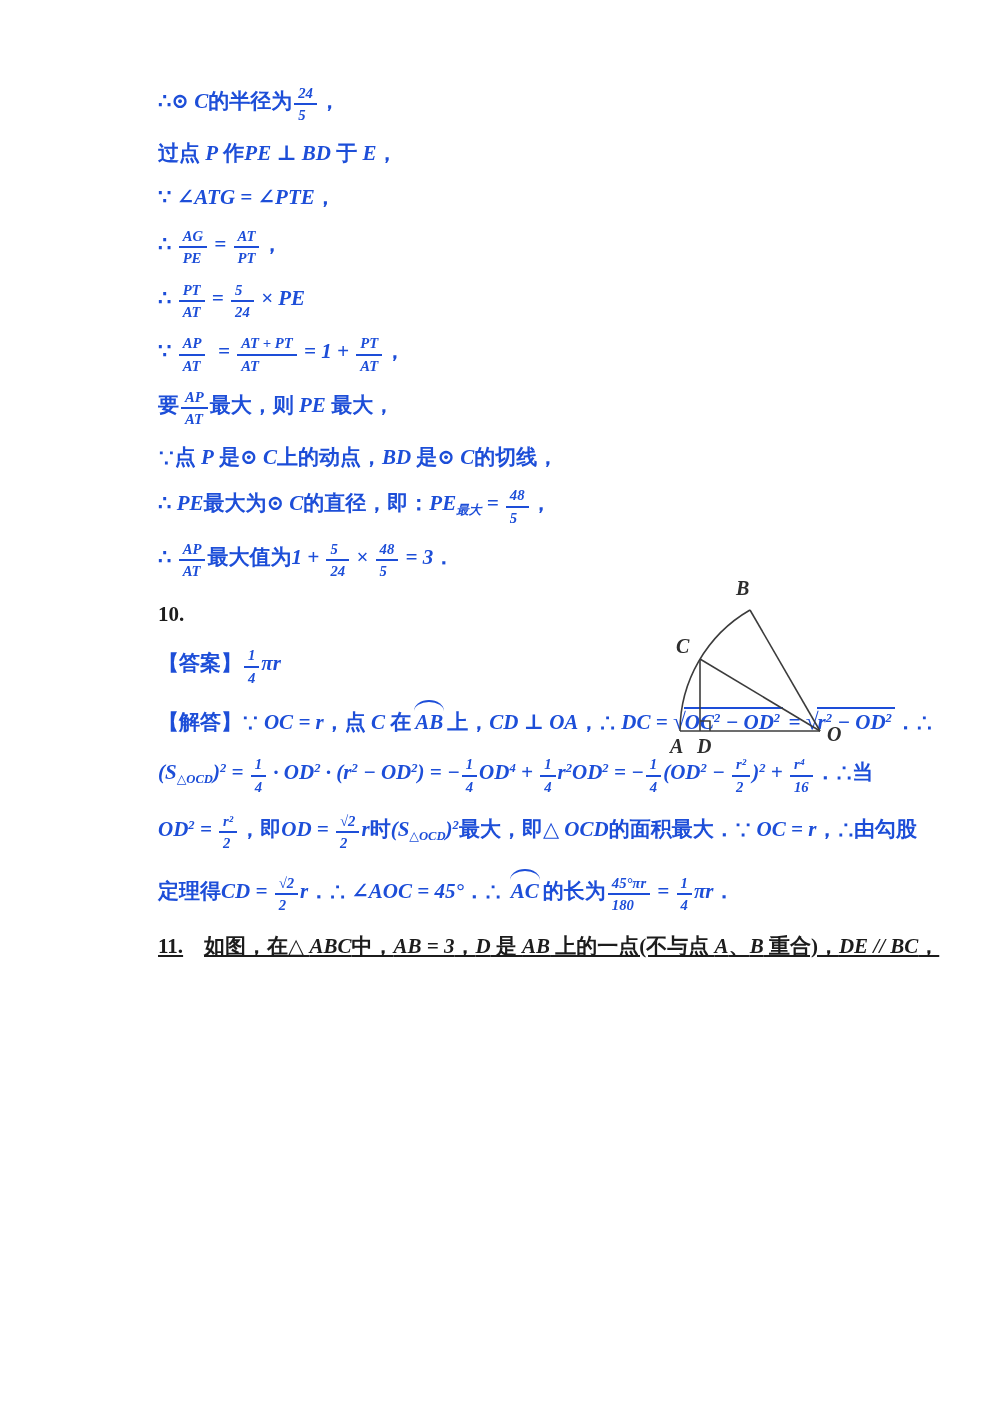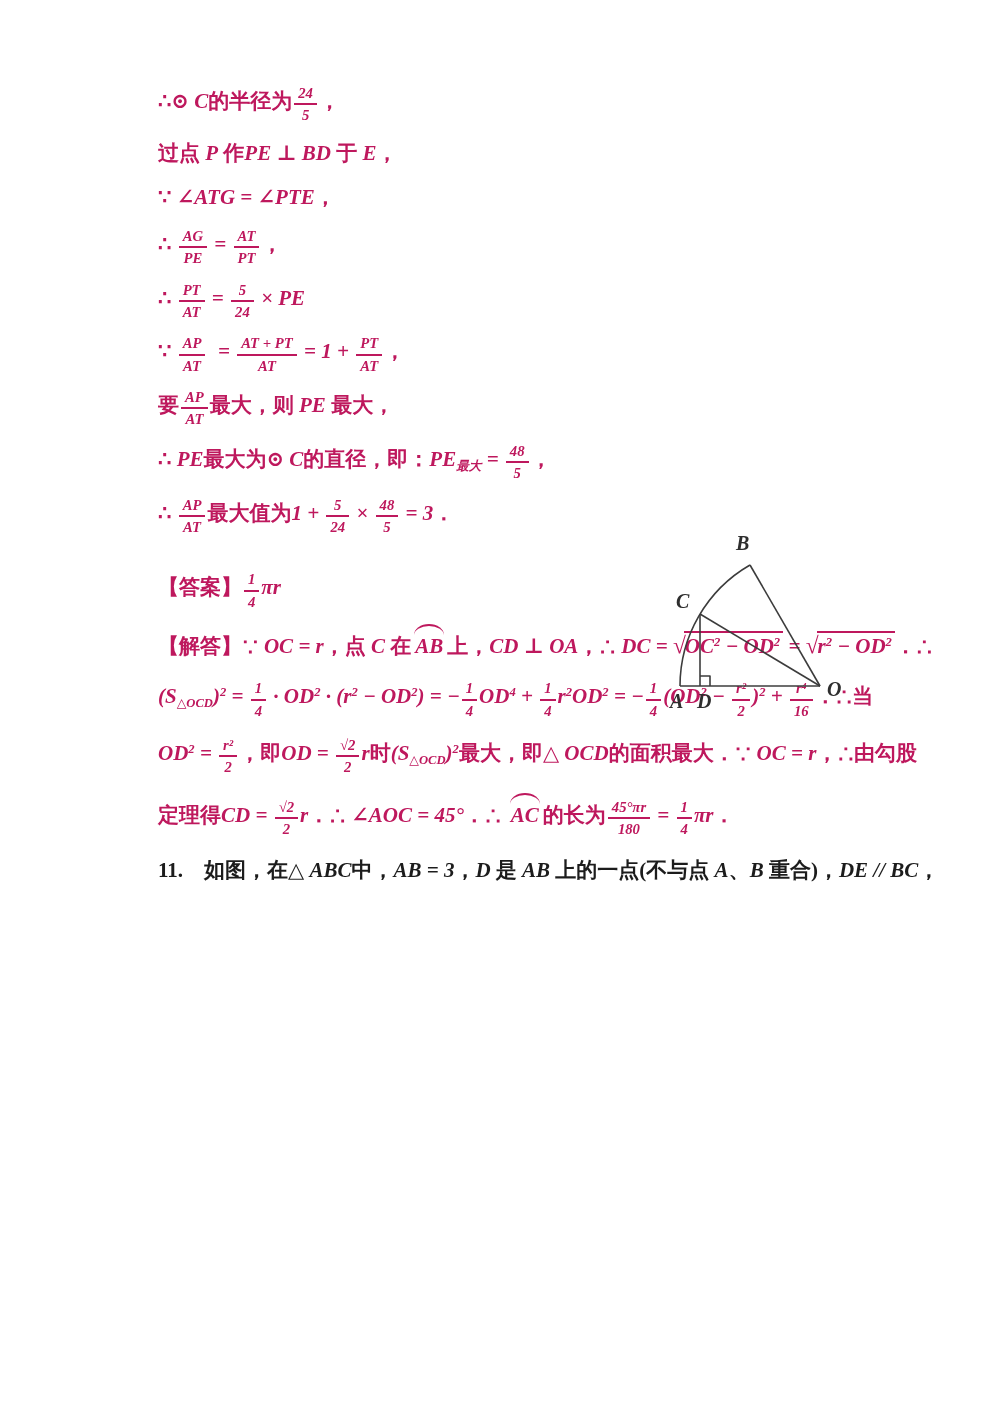--- a/index.html
+++ b/index.html
@@ -13,28 +13,27 @@
     font-size:21px;
     color:#1c1c1c;
     overflow:hidden;
   }
   .line{
     white-space:pre;
     margin:0 0 13px 0;
     line-height:1.5;
     font-weight:bold;
   }
-  .red{color:#be185d;}
+  .red{color:#1d4ed8;}
   .zh{font-style:normal;}
   .math{font-style:italic;}
   
   .frac{
     display:inline-block;
     vertical-align:-0.85em;
-    text-align:center;
     font-size:0.70em;
     line-height:1.25;
     margin:0 2px;
   }
   .frac .fn{display:block;padding:0 4px 1px 4px;border-bottom:2px solid currentColor;}
   .frac .fd{display:block;padding:1px 4px 0 4px;}
   
   .sup{font-size:0.60em;vertical-align:0.55em;font-style:italic;}
   .sub{font-size:0.60em;vertical-align:-0.35em;font-style:italic;}
   
@@ -49,21 +48,21 @@
     border-radius:50% 50% 0 0 / 100% 100% 0 0;
   }
   
   .problem{display:flex;position:relative;}
   .pnum{flex:none;width:46px;font-weight:bold;line-height:1.5;}
   .pbody{flex:1;}
   .sec-p10{margin-top:18px;}
   .sec-ans{margin-top:16px;}
   .sec-expl{margin-top:10px;}
   .sec-expl .line{margin-bottom:16px;}
-  .sec-p11{}
+  .sec-p11{text-decoration:underline;}
   
   .figure10{position:absolute;left:494px;top:-30px;width:232px;height:188px;}
   .figure10 svg{display:block;}
   .figlabel{
     font-family:"Liberation Serif","DejaVu Serif",serif;
     font-style:italic;font-weight:bold;font-size:20px;fill:#2e2e2e;
   }
 </style>
 </head>
 <body>
@@ -72,26 +71,28 @@
 
   <section class="red">
     <div>
         <div class="line"><span class="zh">∴⊙ </span><span class="math">C</span><span class="zh">的半径为</span><span class="frac"><span class="fn"><span class="math">24</span></span><span class="fd"><span class="math">5</span></span></span><span class="zh">，</span></div>
         <div class="line"><span class="zh">过点 </span><span class="math">P</span><span class="zh"> 作</span><span class="math">PE ⊥ BD</span><span class="zh"> 于 </span><span class="math">E</span><span class="zh">，</span></div>
         <div class="line"><span class="zh">∵ </span><span class="math">∠ATG = ∠PTE</span><span class="zh">，</span></div>
         <div class="line"><span class="zh">∴ </span><span class="frac"><span class="fn"><span class="math">AG</span></span><span class="fd"><span class="math">PE</span></span></span><span class="math"> = </span><span class="frac"><span class="fn"><span class="math">AT</span></span><span class="fd"><span class="math">PT</span></span></span><span class="zh">，</span></div>
         <div class="line"><span class="zh">∴ </span><span class="frac"><span class="fn"><span class="math">PT</span></span><span class="fd"><span class="math">AT</span></span></span><span class="math"> = </span><span class="frac"><span class="fn"><span class="math">5</span></span><span class="fd"><span class="math">24</span></span></span><span class="math"> × PE</span></div>
         <div class="line"><span class="zh">∵ </span><span class="frac"><span class="fn"><span class="math">AP</span></span><span class="fd"><span class="math">AT</span></span></span><span class="math">  = </span><span class="frac"><span class="fn"><span class="math">AT + PT</span></span><span class="fd"><span class="math">AT</span></span></span><span class="math"> = 1 + </span><span class="frac"><span class="fn"><span class="math">PT</span></span><span class="fd"><span class="math">AT</span></span></span><span class="zh">，</span></div>
         <div class="line"><span class="zh">要</span><span class="frac"><span class="fn"><span class="math">AP</span></span><span class="fd"><span class="math">AT</span></span></span><span class="zh">最大，则 </span><span class="math">PE</span><span class="zh"> 最大，</span></div>
+        <div class="line"><span class="zh">∵点 </span><span class="math">P</span><span class="zh"> 是⊙ </span><span class="math">C</span><span class="zh">上的动点，</span><span class="math">BD</span><span class="zh"> 是⊙ </span><span class="math">C</span><span class="zh">的切线，</span></div>
         <div class="line"><span class="zh">∴ </span><span class="math">PE</span><span class="zh">最大为⊙ </span><span class="math">C</span><span class="zh">的直径，即：</span><span class="math">PE</span><span class="sub">最大</span><span class="math"> = </span><span class="frac"><span class="fn"><span class="math">48</span></span><span class="fd"><span class="math">5</span></span></span><span class="zh">，</span></div>
         <div class="line"><span class="zh">∴ </span><span class="frac"><span class="fn"><span class="math">AP</span></span><span class="fd"><span class="math">AT</span></span></span><span class="zh">最大值为</span><span class="math">1 + </span><span class="frac"><span class="fn"><span class="math">5</span></span><span class="fd"><span class="math">24</span></span></span><span class="math"> × </span><span class="frac"><span class="fn"><span class="math">48</span></span><span class="fd"><span class="math">5</span></span></span><span class="math"> = 3</span><span class="zh">．</span></div>
       </div>
   </section>
 
   <section class="problem sec-p10">
+    <div class="pnum">10.</div>
     <div class="pbody">
       <div>
         </div>
     </div>
     <div class="figure10">
       <svg width="232" height="188" viewBox="0 0 232 188" xmlns="http://www.w3.org/2000/svg">
         <g fill="none" stroke="#3c3c3c" stroke-width="1.6" stroke-linejoin="round">
           <path d="M 28 162 A 140 140 0 0 1 98 41"></path>
           <path d="M 28 162 L 168 162"></path>
           <path d="M 168 162 L 98 41"></path>

